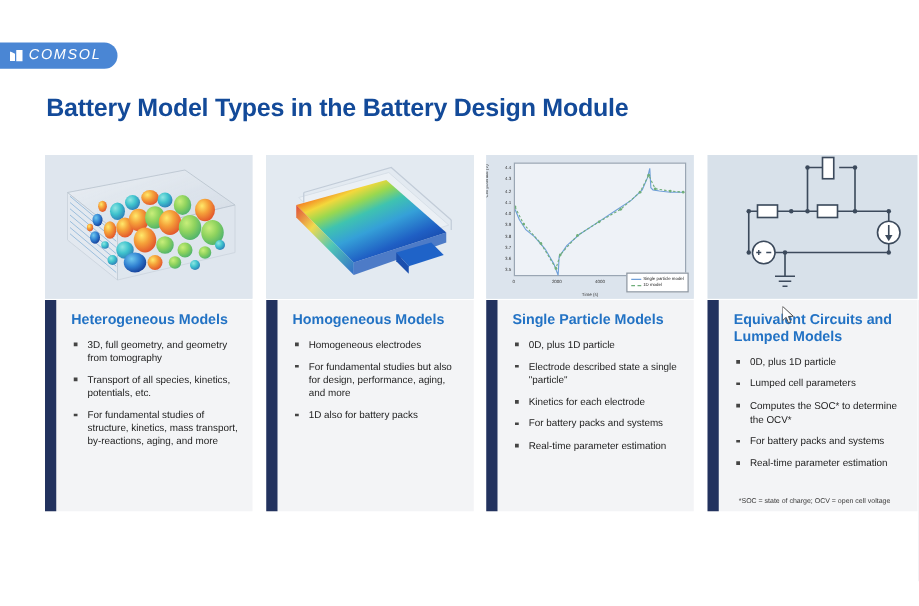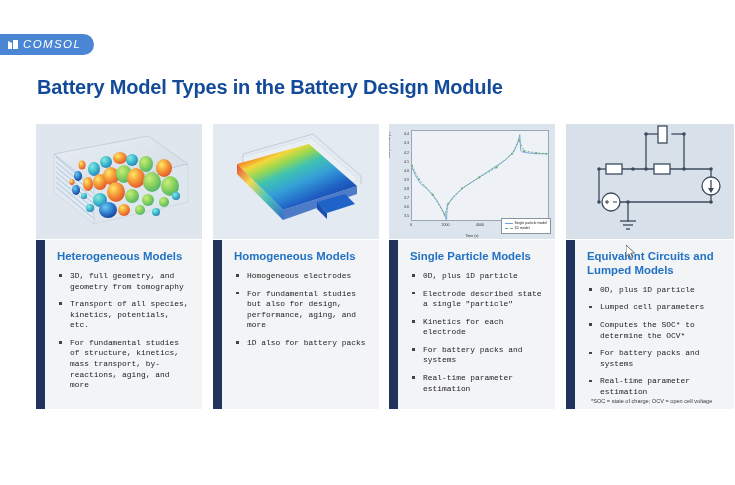--- a/index.html
+++ b/index.html
@@ -123,21 +123,20 @@
     color: #2272c4;
     font-size: 11.4px;
     font-weight: bold;
     line-height: 1.22;
     margin-bottom: 7px;
   }
   ul.bullets {
     list-style: none;
     margin: 0;
     padding: 0;
-    font-family: Liberation Mono, monospace;
   }
   ul.bullets li {
     position: relative;
     padding-left: 13px;
     margin-bottom: 7px;
     font-size: 7.9px;
     line-height: 1.34;
     color: #1d1d1d;
   }
   ul.bullets li:before {

